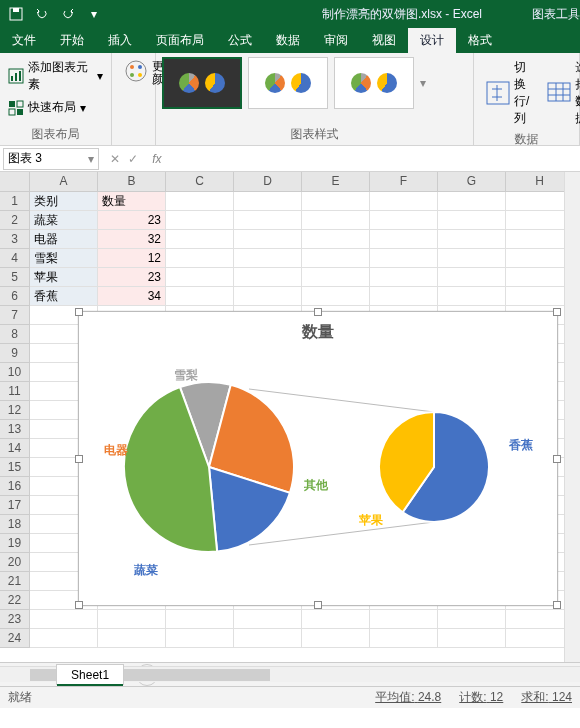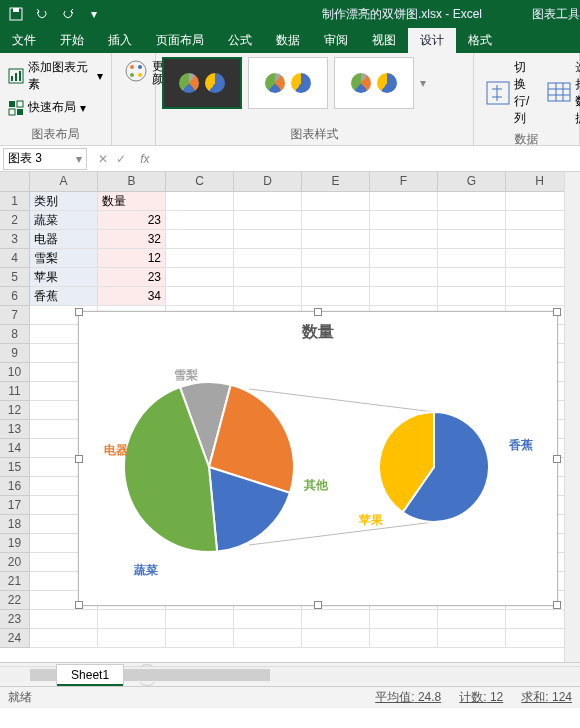--- a/index.html
+++ b/index.html
@@ -18,21 +18,21 @@
 .layout-item{display:flex;align-items:center;gap:4px;padding:2px;}
 .ico16{width:16px;height:16px;display:inline-flex;align-items:center;justify-content:center;}
 .vbtn{display:flex;flex-direction:row;align-items:center;gap:2px;padding:2px 4px;font-size:11px;}
 .bigico{width:28px;height:28px;}
 .styles-row{display:flex;gap:6px;align-items:center;}
 .style-thumb{width:80px;height:52px;background:#fff;border:1px solid #ccc;display:flex;align-items:center;justify-content:center;gap:6px;}
 .style-thumb.dark{background:#333;}
 .mini-pie{width:20px;height:20px;border-radius:50%;}
 .style-thumb.sel{border:1px solid #0c6332;box-shadow:0 0 0 1px #0c6332 inset;}
 .namebox-row{height:26px;border-bottom:1px solid #d4d4d4;display:flex;align-items:center;background:#fff;}
-.namebox{width:84px;height:22px;border:1px solid #ccc;margin:8px 3px;display:flex;align-items:center;justify-content:space-between;padding:0 4px;}
+.namebox{width:96px;height:22px;border:1px solid #ccc;margin:8px 3px;display:flex;align-items:center;justify-content:space-between;padding:0 4px;}
 .fx-btns{display:flex;gap:8px;padding:0 8px;color:#999;}
 .fx-label{font-style:italic;color:#888;padding:0 6px;}
 .fx-input{flex:1;height:20px;border:none;outline:none;padding:0 4px;}
 .sheet-area{position:relative;height:490px;overflow:hidden;background:#fff;}
 .col-headers{display:flex;height:20px;background:#e6e6e6;border-bottom:1px solid #ccc;}
 .corner{width:30px;border-right:1px solid #ccc;background:#e6e6e6;}
 .ch{width:68px;text-align:center;border-right:1px solid #ccc;line-height:19px;color:#555;}
 .row{display:flex;height:19px;}
 .rh{width:30px;background:#e6e6e6;border-right:1px solid #ccc;border-bottom:1px solid #ccc;text-align:center;line-height:18px;color:#555;}
 .cell{width:68px;border-right:1px solid #e0e0e0;border-bottom:1px solid #e0e0e0;padding:0 4px;line-height:18px;overflow:hidden;white-space:nowrap;}

